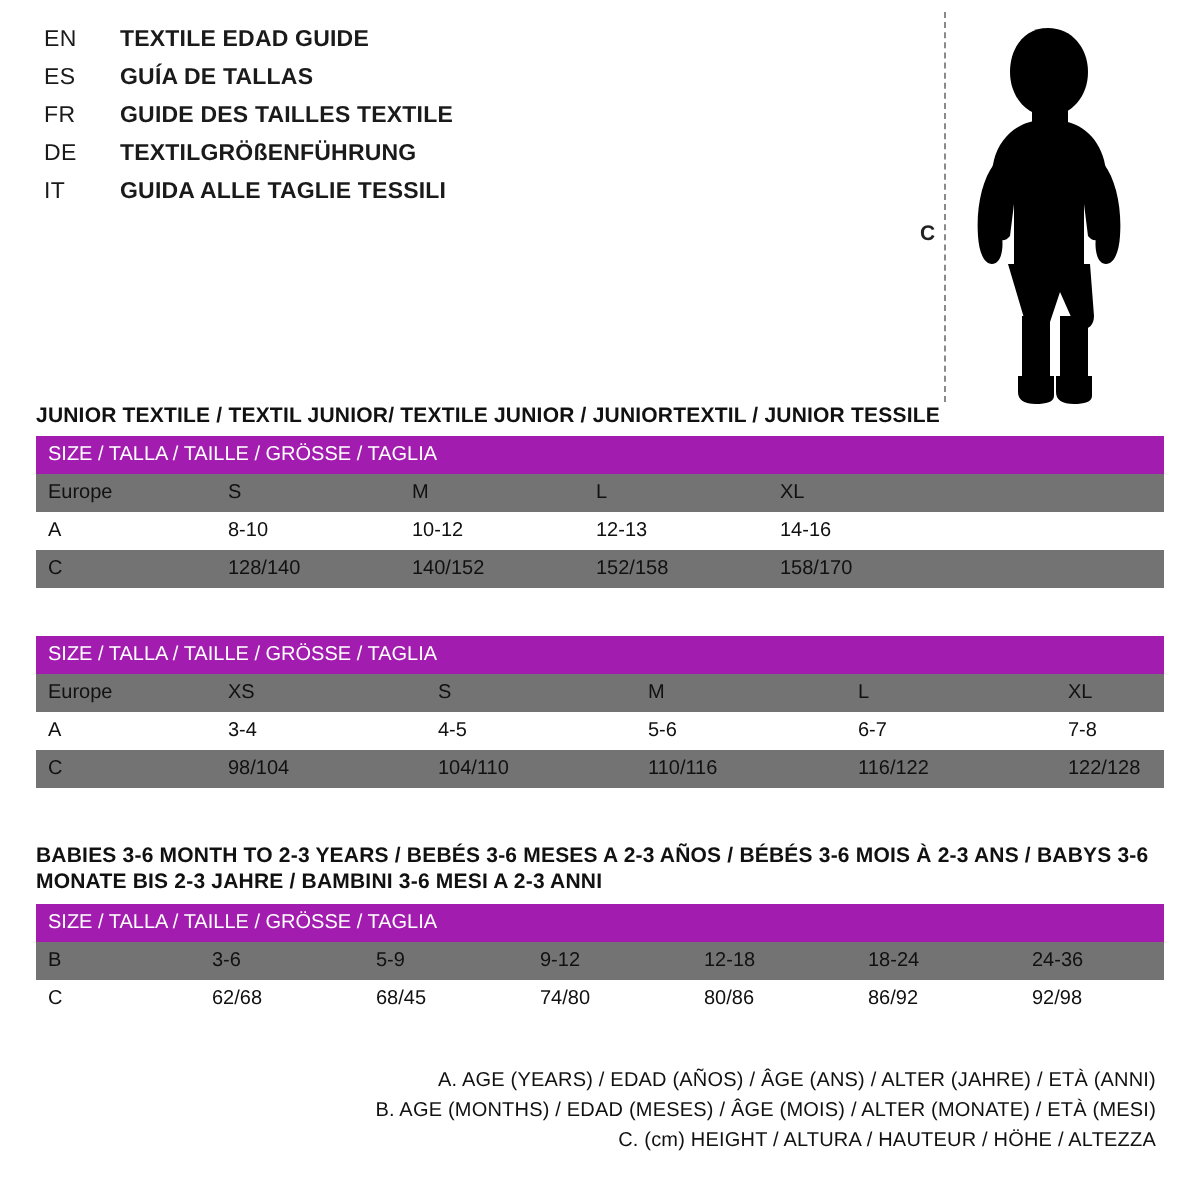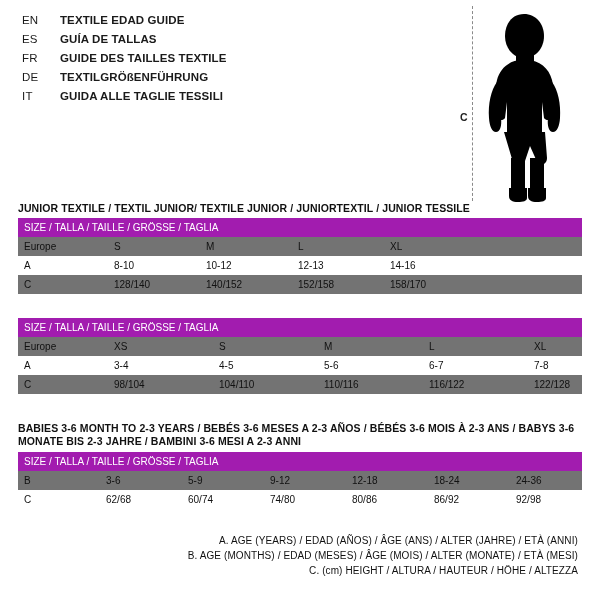--- a/index.html
+++ b/index.html
@@ -295,21 +295,21 @@
         <td>3-6</td>
         <td>5-9</td>
         <td>9-12</td>
         <td>12-18</td>
         <td>18-24</td>
         <td>24-36</td>
       </tr>
       <tr class="plain">
         <td>C</td>
         <td>62/68</td>
-        <td>60/74</td>
+        <td>68/45</td>
         <td>74/80</td>
         <td>80/86</td>
         <td>86/92</td>
         <td>92/98</td>
       </tr>
     </tbody>
       </table>
   </div>
 
   <div class="notes">

